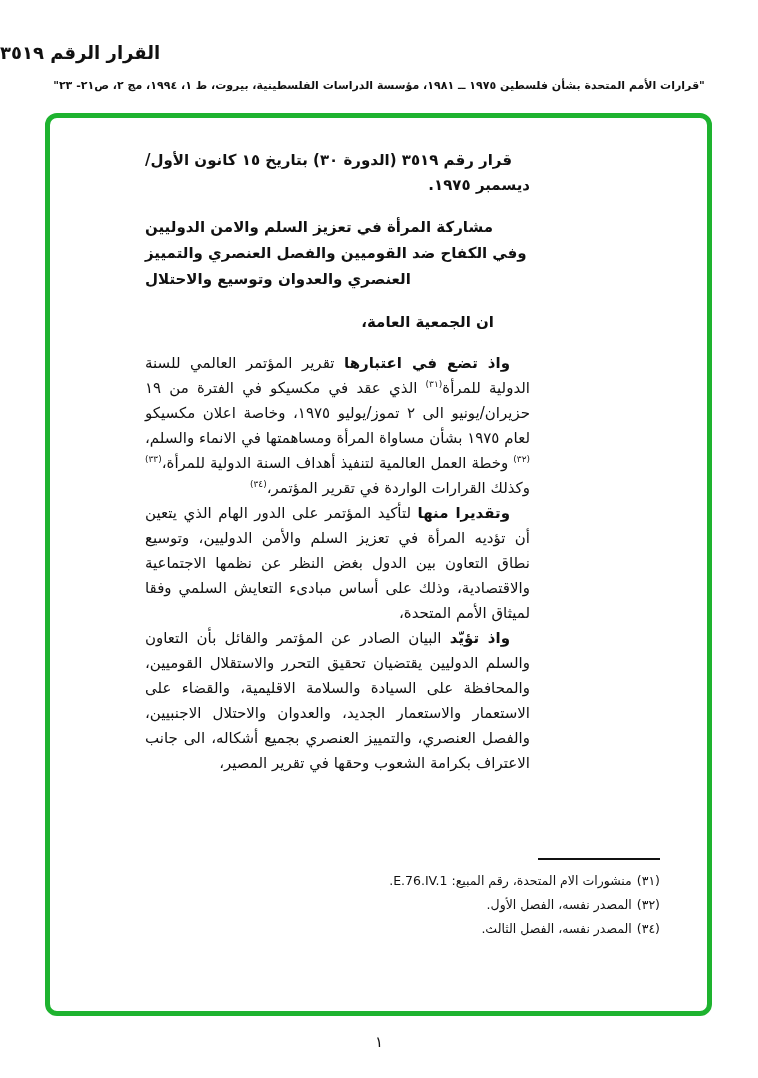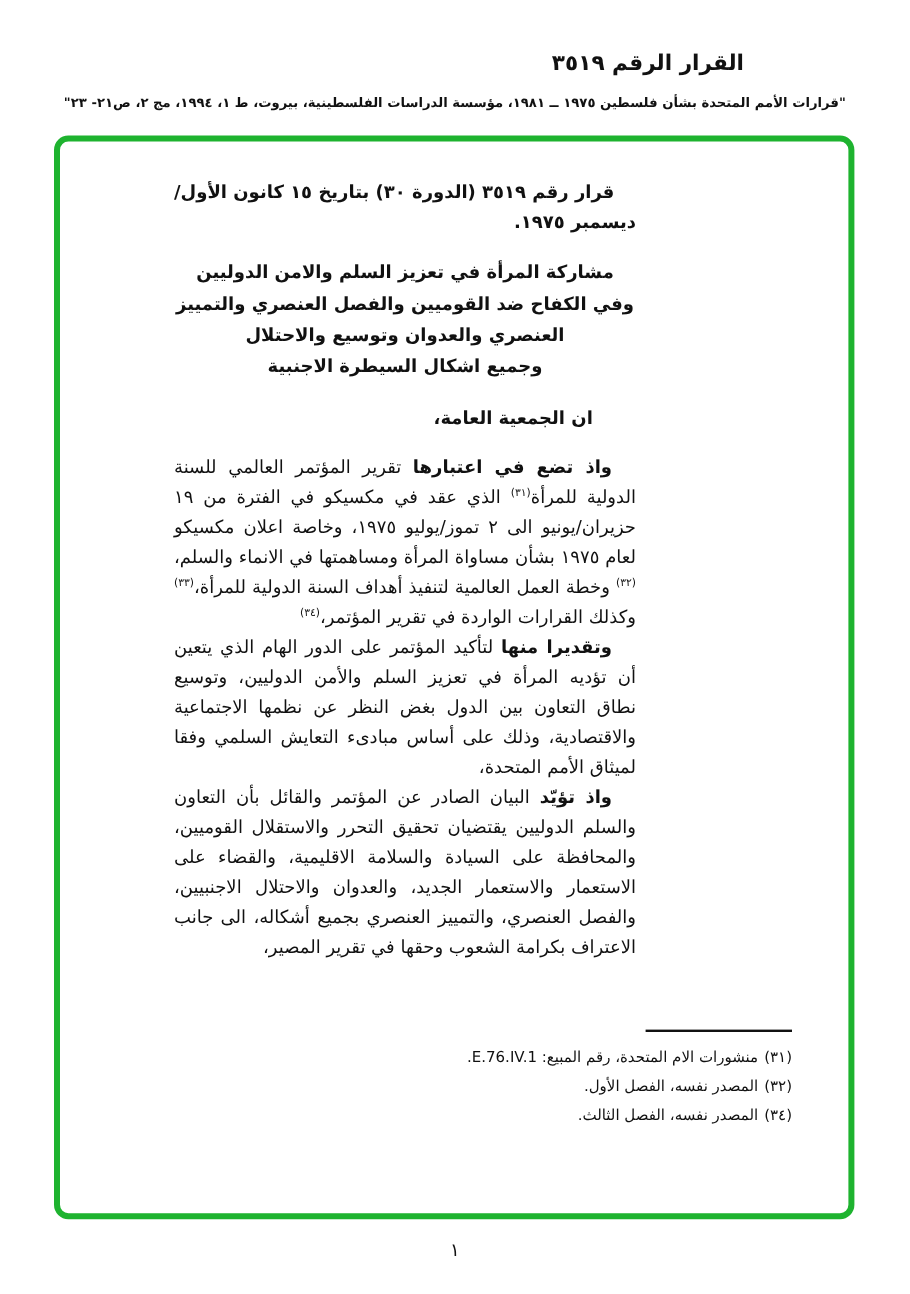--- a/index.html
+++ b/index.html
@@ -1,38 +1,38 @@
 <!DOCTYPE html>
 <html lang="ar"><head>
 <meta charset="utf-8">
 <style>
   html,body{margin:0;padding:0;}
   body{
     width:758px;height:1078px;position:relative;background:#ffffff;
     font-family:"DejaVu Sans",sans-serif;color:#111;overflow:hidden;
   }
   .hdr-title{
-    position:absolute;top:42px;left:0;width:620px;text-align:right;
+    position:absolute;top:42px;left:0;width:620px;text-align:left;
     font-size:18px;font-weight:bold;direction:rtl;letter-spacing:0;
   }
   .hdr-src{
     position:absolute;top:79px;left:0;width:758px;text-align:center;
     font-size:11px;font-weight:bold;direction:rtl;white-space:nowrap;
   }
   .green-box{
     position:absolute;left:45px;top:113px;width:657px;height:893px;
     border:5px solid #1eb32f;border-radius:12px;background:transparent;
   }
   .body-col{
     position:absolute;left:145px;top:148px;width:385px;
     direction:rtl;font-size:15px;line-height:25px;text-align:justify;
   }
   .res-heading{font-weight:bold;text-indent:18px;margin:0 0 16px 0;}
   .res-title-line{
-    font-weight:bold;text-align:center;line-height:26px;
+    font-weight:bold;text-align:left;line-height:26px;
   }
   .res-title-block{margin:0 0 18px 0;}
   .opening{font-weight:bold;text-indent:20px;margin:16px;}
   p.para{margin:0;text-indent:20px;}
   p.para b{font-weight:bold;}
   sup.fn-ref{font-size:9px;line-height:0;vertical-align:super;}
   .footnote-area{
     position:absolute;right:98px;top:858px;width:420px;
     direction:rtl;font-size:12.5px;line-height:24px;
   }
@@ -53,21 +53,20 @@
 <div class="hdr-src">"قرارات الأمم المتحدة بشأن فلسطين ١٩٧٥ ــ ١٩٨١، مؤسسة الدراسات الفلسطينية، بيروت، ط ١، ١٩٩٤، مج ٢، ص٢١- ٢٣"</div>
 
 <div class="green-box" style="border-color: rgb(30, 179, 47);"></div>
 
 <div class="body-col">
   <p class="res-heading">قرار رقم ٣٥١٩ (الدورة ٣٠) بتاريخ ١٥ كانون الأول/ديسمبر ١٩٧٥.</p>
   <div class="res-title-block" id="title-block">
       <div class="res-title-line">مشاركة المرأة في تعزيز السلم والامن الدوليين</div>
       <div class="res-title-line">وفي الكفاح ضد القوميين والفصل العنصري والتمييز</div>
       <div class="res-title-line">العنصري والعدوان وتوسيع والاحتلال</div>
-      <div class="res-title-line">وجميع اشكال السيطرة الاجنبية</div>
     </div>
   <p class="opening">ان الجمعية العامة،</p>
   <div id="paragraphs">
       <p class="para"><b>واذ تضع في اعتبارها</b> تقرير المؤتمر العالمي للسنة الدولية للمرأة<sup class="fn-ref">(٣١)</sup> الذي عقد في مكسيكو في الفترة من ١٩ حزيران/يونيو الى ٢ تموز/يوليو ١٩٧٥، وخاصة اعلان مكسيكو لعام ١٩٧٥ بشأن مساواة المرأة ومساهمتها في الانماء والسلم،<sup class="fn-ref">(٣٢)</sup> وخطة العمل العالمية لتنفيذ أهداف السنة الدولية للمرأة،<sup class="fn-ref">(٣٣)</sup> وكذلك القرارات الواردة في تقرير المؤتمر،<sup class="fn-ref">(٣٤)</sup></p>
       <p class="para"><b>وتقديرا منها</b> لتأكيد المؤتمر على الدور الهام الذي يتعين أن تؤديه المرأة في تعزيز السلم والأمن الدوليين، وتوسيع نطاق التعاون بين الدول بغض النظر عن نظمها الاجتماعية والاقتصادية، وذلك على أساس مبادىء التعايش السلمي وفقا لميثاق الأمم المتحدة،</p>
       <p class="para"><b>واذ تؤيّد</b> البيان الصادر عن المؤتمر والقائل بأن التعاون والسلم الدوليين يقتضيان تحقيق التحرر والاستقلال القوميين، والمحافظة على السيادة والسلامة الاقليمية، والقضاء على الاستعمار والاستعمار الجديد، والعدوان والاحتلال الاجنبيين، والفصل العنصري، والتمييز العنصري بجميع أشكاله، الى جانب الاعتراف بكرامة الشعوب وحقها في تقرير المصير،</p>
     </div>
 </div>
 
 <div class="footnote-area">

